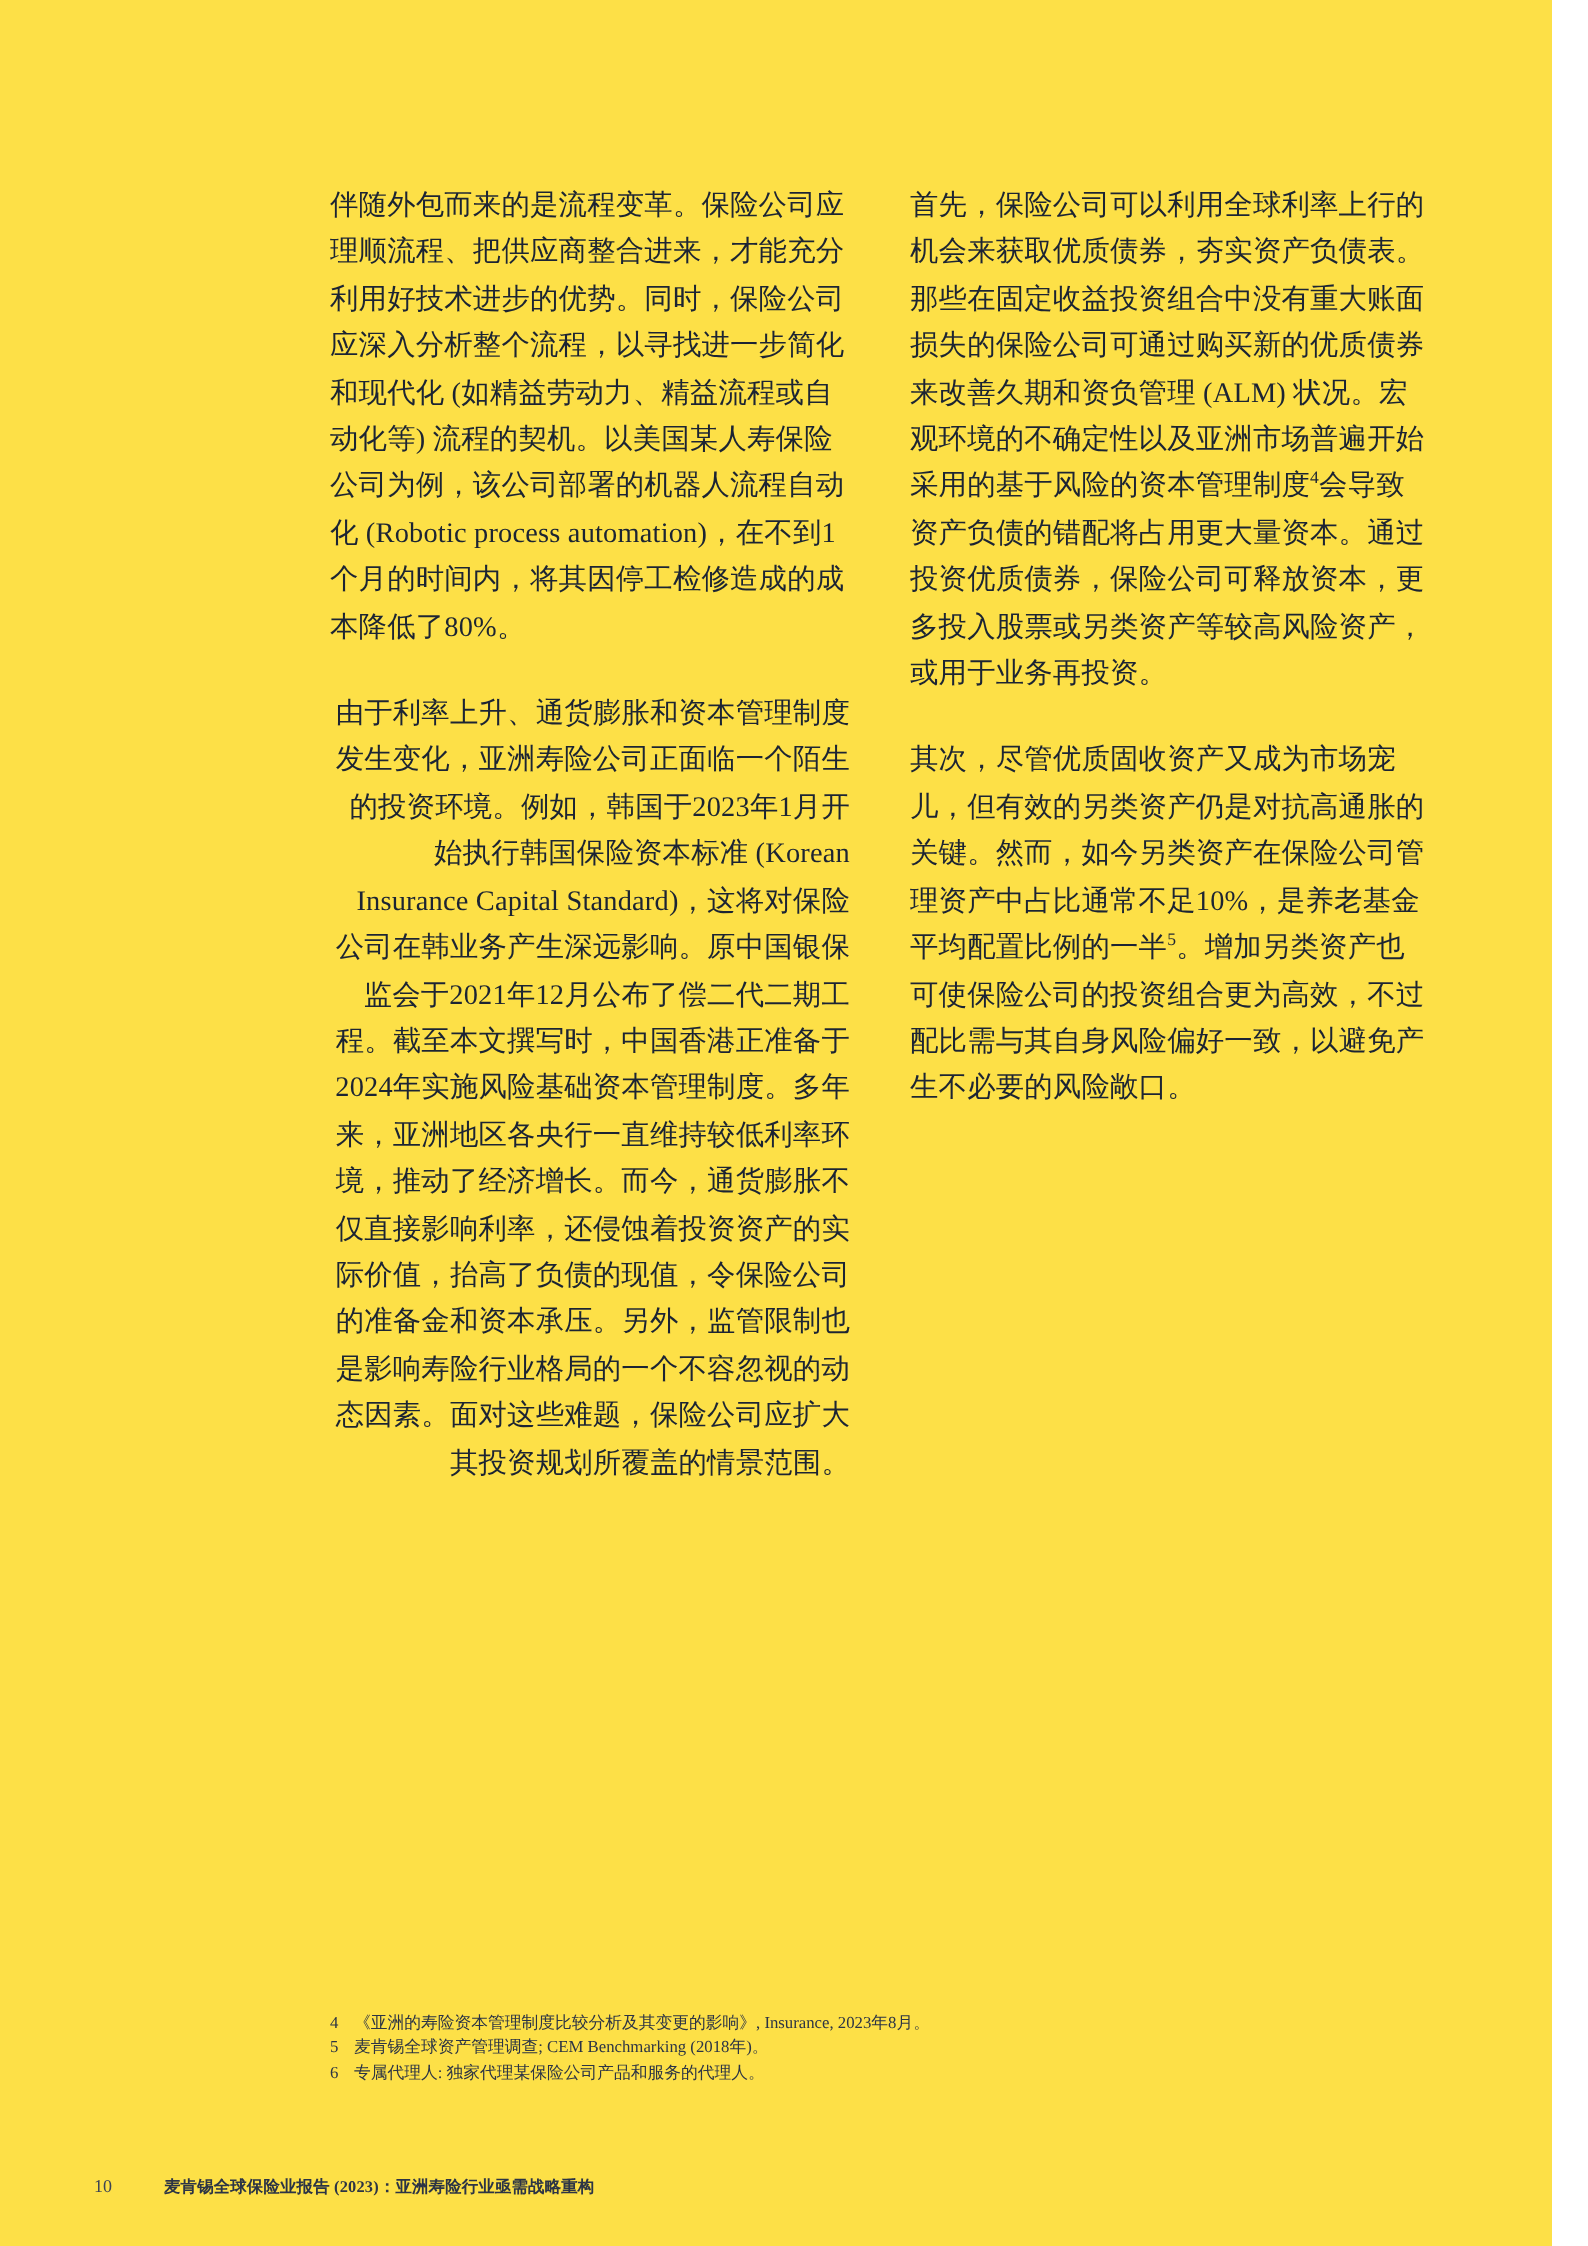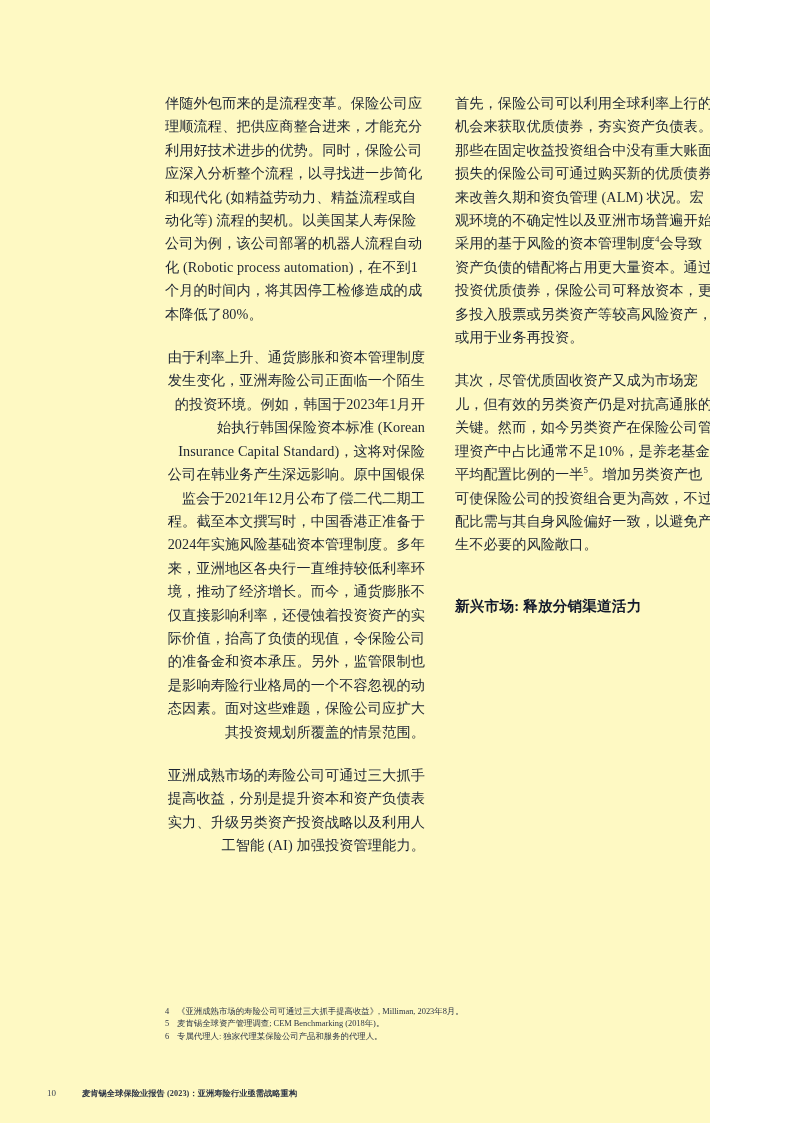--- a/index.html
+++ b/index.html
@@ -5,23 +5,23 @@
   html, body {
     margin: 0;
     padding: 0;
     background: #ffffff;
   }
   body {
     font-family: "Liberation Serif", "DejaVu Serif", serif;
   }
   .page {
     position: relative;
-    width: 710px;
+    width: 776px;
     height: 1123px;
-    background: #fef9c3;
+    background: #fde047;
     overflow: hidden;
     box-sizing: border-box;
   }
   .columns {
     position: absolute;
     left: 165px;
     top: 92px;
     width: 550px;
     display: flex;
     flex-direction: row;
@@ -121,45 +121,43 @@
   <div class="columns">
 
     <div class="col">
 
       <p class="body-text">伴随外包而来的是流程变革。保险公司应理顺流程、把供应商整合进来，才能充分利用好技术进步的优势。同时，保险公司应深入分析整个流程，以寻找进一步简化和现代化 (如精益劳动力、精益流程或自动化等) 流程的契机。以美国某人寿保险公司为例，该公司部署的机器人流程自动化 (Robotic process automation)，在不到1个月的时间内，将其因停工检修造成的成本降低了80%。</p>
 
       <div class="heading-block">
         <p class="body-text">由于利率上升、通货膨胀和资本管理制度发生变化，亚洲寿险公司正面临一个陌生的投资环境。例如，韩国于2023年1月开始执行韩国保险资本标准 (Korean Insurance Capital Standard)，这将对保险公司在韩业务产生深远影响。原中国银保监会于2021年12月公布了偿二代二期工程。截至本文撰写时，中国香港正准备于2024年实施风险基础资本管理制度。多年来，亚洲地区各央行一直维持较低利率环境，推动了经济增长。而今，通货膨胀不仅直接影响利率，还侵蚀着投资资产的实际价值，抬高了负债的现值，令保险公司的准备金和资本承压。另外，监管限制也是影响寿险行业格局的一个不容忽视的动态因素。面对这些难题，保险公司应扩大其投资规划所覆盖的情景范围。</p>
       </div>
 
-      <p class="body-text">亚洲成熟市场的寿险公司可通过三大抓手提高收益，分别是提升资本和资产负债表实力、升级另类资产投资战略以及利用人工智能 (AI) 加强投资管理能力。</p>
 
     </div>
 
     <div class="col">
 
       <p class="body-text"><span>首先，保险公司可以利用全球利率上行的机会来获取优质债券，夯实资产负债表。那些在固定收益投资组合中没有重大账面损失的保险公司可通过购买新的优质债券来改善久期和资负管理 (ALM) 状况。宏观环境的不确定性以及亚洲市场普遍开始采用的基于风险的资本管理制度</span><sup>4</sup><span>会导致资产负债的错配将占用更大量资本。通过投资优质债券，保险公司可释放资本，更多投入股票或另类资产等较高风险资产，或用于业务再投资。</span></p>
 
       <p class="body-text"><span>其次，尽管优质固收资产又成为市场宠儿，但有效的另类资产仍是对抗高通胀的关键。然而，如今另类资产在保险公司管理资产中占比通常不足10%，是养老基金平均配置比例的一半</span><sup>5</sup><span>。增加另类资产也可使保险公司的投资组合更为高效，不过配比需与其自身风险偏好一致，以避免产生不必要的风险敞口。</span></p>
 
 
       <div class="spacer-lg"></div>
 
       <div class="heading-block">
-        <h2 class="section-heading">新兴市场: 释放分销渠道活力</h2>
       </div>
 
     </div>
 
   </div>
 
   <div class="footnotes">
     <div class="footnote">
       <span class="footnote-num">4</span>
-      <span class="footnote-text">《亚洲成熟市场的寿险公司可通过三大抓手提高收益》, Milliman, 2023年8月。</span>
+      <span class="footnote-text">《亚洲的寿险资本管理制度比较分析及其变更的影响》, Insurance, 2023年8月。</span>
     </div>
     <div class="footnote">
       <span class="footnote-num">5</span>
       <span class="footnote-text">麦肯锡全球资产管理调查; CEM Benchmarking (2018年)。</span>
     </div>
     <div class="footnote">
       <span class="footnote-num">6</span>
       <span class="footnote-text">专属代理人: 独家代理某保险公司产品和服务的代理人。</span>
     </div>
   </div>

